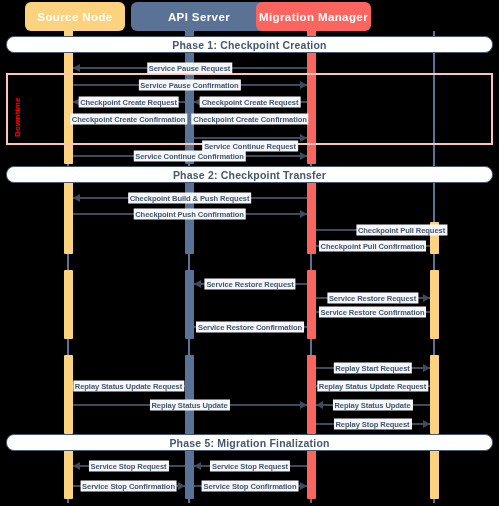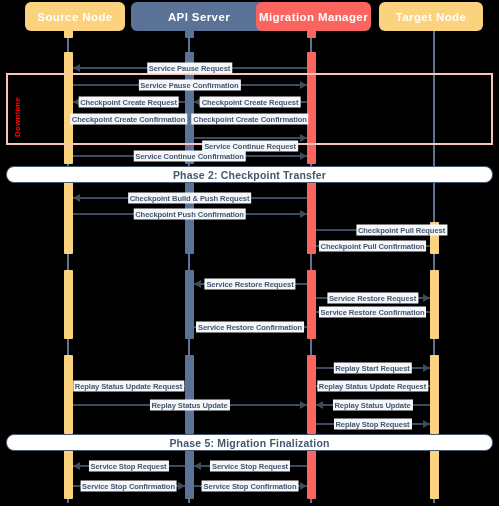--- a/index.html
+++ b/index.html
@@ -67,23 +67,20 @@
 
   <div class="phead phead-src" style="left:25px;top:2px;width:100px;">
     <span>Source Node</span>
   </div>
   <div class="phead phead-api" style="left:131px;top:2px;width:136px;align-items:center;">
     <span>API Server</span>
   </div>
   <div class="phead phead-mig" style="left:256px;top:2px;width:115px;">
     <span>Migration Manager</span>
   </div>
-  <div class="phead phead-tgt" style="left:379px;top:2px;width:104px;">
-    <span>Target Node</span>
-  </div>
 
   <div class="lifeline" style="left:67.3px;top:31px;height:472px;"></div>
   <div class="lifeline" style="left:188.3px;top:31px;height:472px;"></div>
   <div class="lifeline" style="left:310.3px;top:31px;height:472px;"></div>
   <div class="lifeline" style="left:433.3px;top:31px;height:472px;"></div>
 
   <div class="activation act-src" style="left:63.5px;top:30px;height:8px;"></div>
   <div class="activation act-src" style="left:63.5px;top:52px;height:112px;"></div>
   <div class="activation act-src" style="left:63.5px;top:182px;height:72px;"></div>
   <div class="activation act-src" style="left:63.5px;top:270px;height:69px;"></div>
@@ -105,20 +102,23 @@
   <div class="activation act-mig" style="left:306.5px;top:450px;height:49px;"></div>
 
   <div class="activation act-tgt" style="left:429.5px;top:222px;height:32px;"></div>
   <div class="activation act-tgt" style="left:429.5px;top:270px;height:69px;"></div>
   <div class="activation act-tgt" style="left:429.5px;top:355px;height:79px;"></div>
   <div class="activation act-tgt" style="left:429.5px;top:450px;height:49px;"></div>
 
   <div id="downtime" style="left:6px;top:73px;width:487px;height:72px;"></div>
   <div id="downtime-label" style="left:13px;top:137px;">Downtime</div>
 
+  <div class="phase" style="top:36px;">
+    <span>Phase 1: Checkpoint Creation</span>
+  </div>
   <div class="phase" style="top:166px;">
     <span>Phase 2: Checkpoint Transfer</span>
   </div>
   <div class="phase" style="top:434px;">
     <span>Phase 5: Migration Finalization</span>
   </div>
 
   <div id="message-layer">
       <div class="msgline" style="left: 72.5px; top: 67.2px; width: 234px;"></div>
       <div class="arrow arrow-l" style="top: 63.5px; left: 72.5px;"></div>

